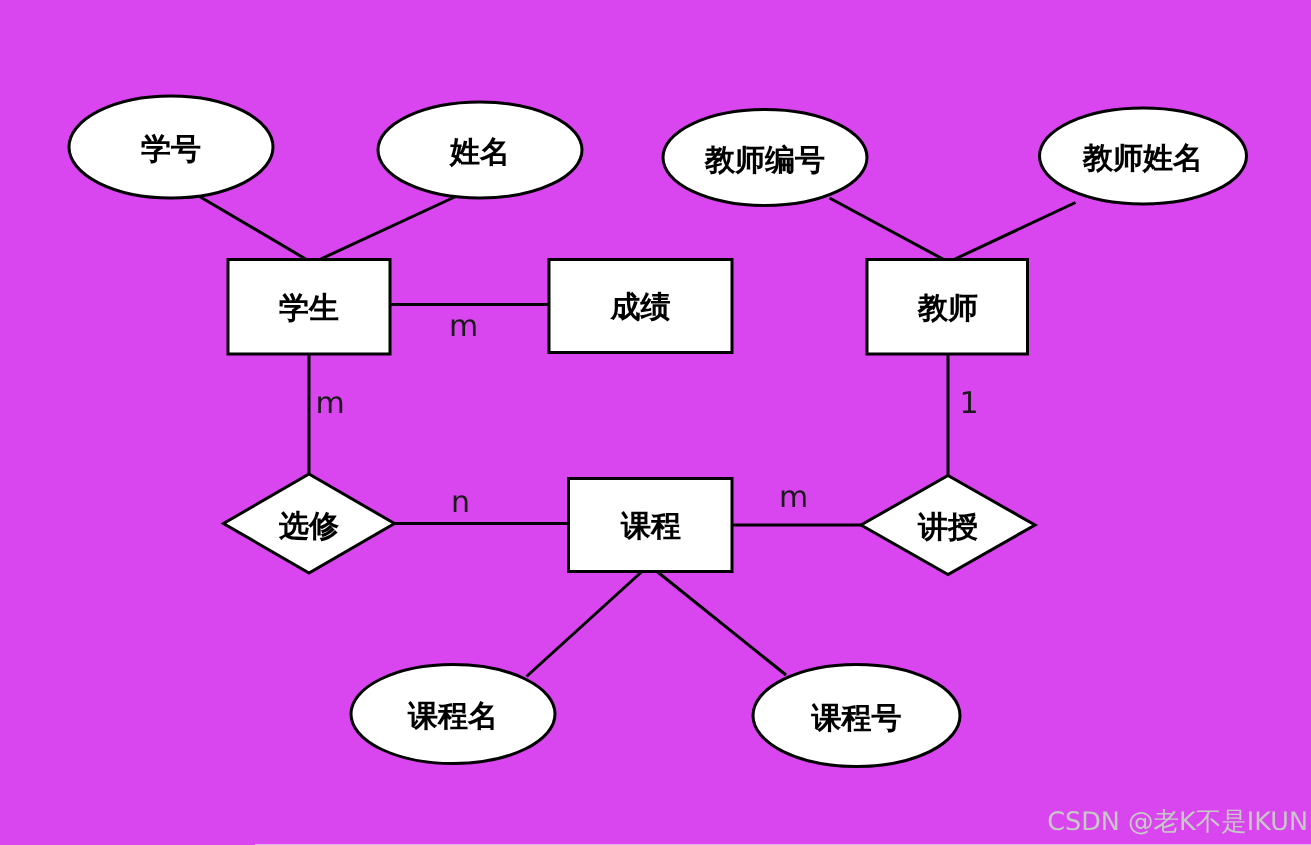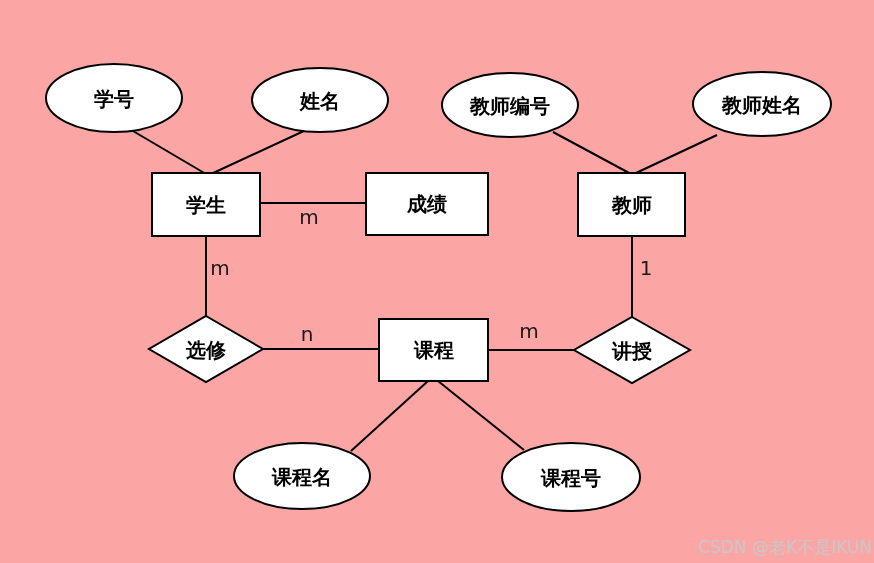--- a/index.html
+++ b/index.html
@@ -4,21 +4,21 @@
 <style>
   html, body {
     margin: 0;
     padding: 0;
     background: #ffffff;
   }
   .canvas {
     position: relative;
     width: 874px;
     height: 563px;
-    background: #fca5a5;
+    background: #d946ef;
     overflow: hidden;
     font-family: "DejaVu Sans", sans-serif;
   }
   svg { display: block; }
   .shape {
     fill: #ffffff;
     stroke: #000000;
     stroke-width: 2;
   }
   .connector {

